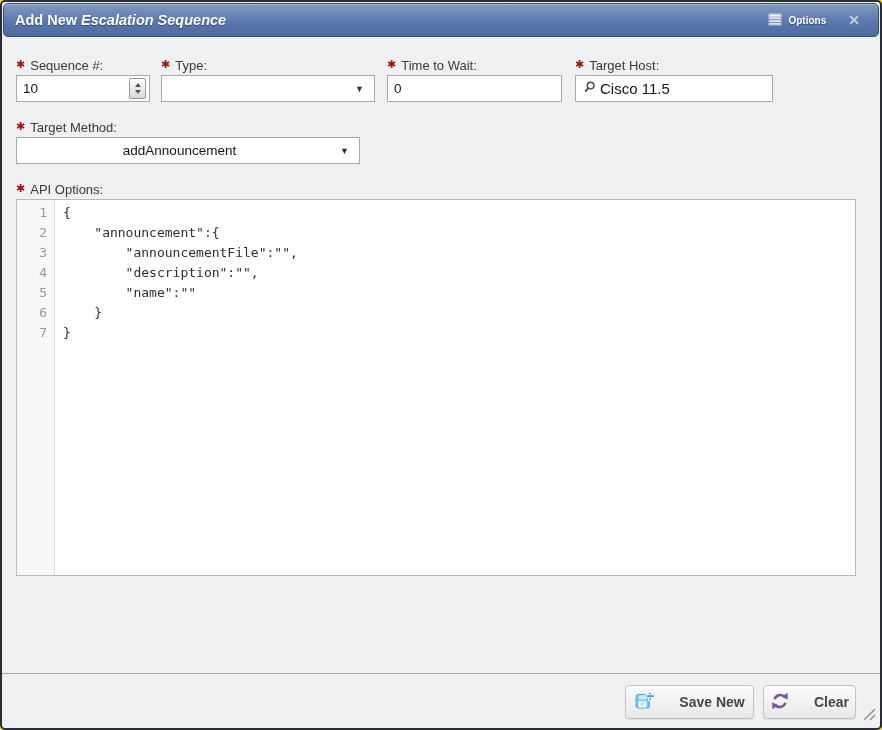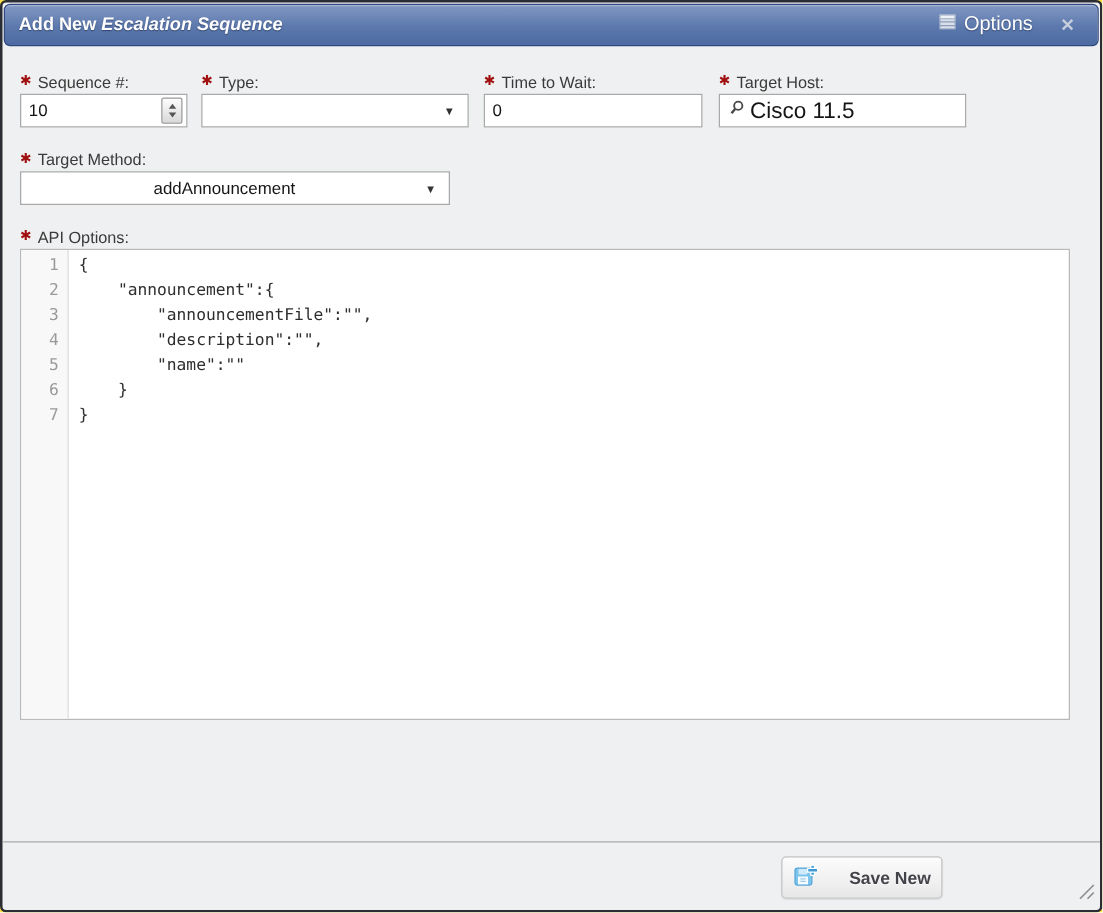--- a/index.html
+++ b/index.html
@@ -28,21 +28,21 @@
   }
   .titlebar .title {
     font-size: 14.5px; font-weight: bold;
     text-shadow: 0 1px 1px rgba(18,30,60,0.55);
     white-space: pre;
   }
   .title .em { font-style: italic; }
   .titlebar .spacer { flex: 1; }
   .options-btn {
     display: flex; align-items: center; gap: 6px;
-    font-size: 16px; font-weight: normal; color: #ffffff;
+    font-size: 10px; font-weight: bold; color: #ffffff;
     text-shadow: 0 1px 1px rgba(18,30,60,0.55);
     cursor: pointer;
   }
   .close-btn {
     margin-left: 22px; margin-right: 6px;
     color: #c7cedd; font-size: 14px; font-weight: bold;
     cursor: pointer; line-height: 1;
   }
   
   .fld-label {
@@ -80,21 +80,21 @@
     white-space: nowrap;
   }
   .selbox .caret {
     position: absolute; right: 10px; top: 50%; transform: translateY(-50%);
     font-size: 9px; color: #333;
   }
   .lookup {
     position: absolute; height: 27px;
     background: #ffffff; border: 1px solid #a9a9a9;
     display: flex; align-items: center; gap: 4px;
-    font-size: 18px; color: #151515;
+    font-size: 15px; color: #151515;
     padding: 0 6px; cursor: pointer; white-space: nowrap;
   }
   
   .editor {
     position: absolute; left: 16px; top: 199px; width: 840px; height: 377px;
     background: #ffffff; border: 1px solid #b9b9b9;
     display: flex; overflow: hidden;
     font-family: "DejaVu Sans Mono", monospace; font-size: 13px; line-height: 20px;
   }
   .gutter {
@@ -247,20 +247,31 @@
         <line x1="6.2" y1="15" x2="10.6" y2="15" stroke="#9fcbe6" stroke-width="1"></line>
         <g stroke="#ffffff" stroke-width="1">
           <rect x="14.6" y="2.2" width="3" height="8" fill="#3d9ad6"></rect>
           <rect x="12.1" y="4.7" width="8" height="3" fill="#3d9ad6"></rect>
         </g>
       </svg>
     </span>
     <span>Save New</span>
   </div>
 
+  <div class="btn btn-clear">
+    <span>
+      <svg width="20" height="20" viewBox="0 0 20 20">
+        <path d="M4.6 8.2 A6.2 6.2 0 0 1 15.2 6.2" fill="none" stroke="#7a58a8" stroke-width="2.6"></path>
+        <polygon points="17.6,1.8 17.8,8.8 11.8,5.8" fill="#7a58a8"></polygon>
+        <path d="M15.4 11.8 A6.2 6.2 0 0 1 4.8 13.8" fill="none" stroke="#7a58a8" stroke-width="2.6"></path>
+        <polygon points="2.4,18.2 2.2,11.2 8.2,14.2" fill="#7a58a8"></polygon>
+      </svg>
+    </span>
+    <span>Clear</span>
+  </div>
 
   <div class="resize-grip">
     <svg width="17" height="17" viewBox="0 0 17 17">
       <line x1="4" y1="15" x2="15" y2="4" stroke="#8f8f8f" stroke-width="1.4"></line>
       <line x1="10" y1="15" x2="15" y2="10" stroke="#8f8f8f" stroke-width="1.4"></line>
     </svg>
   </div>
 </div>
 
 </body></html>

